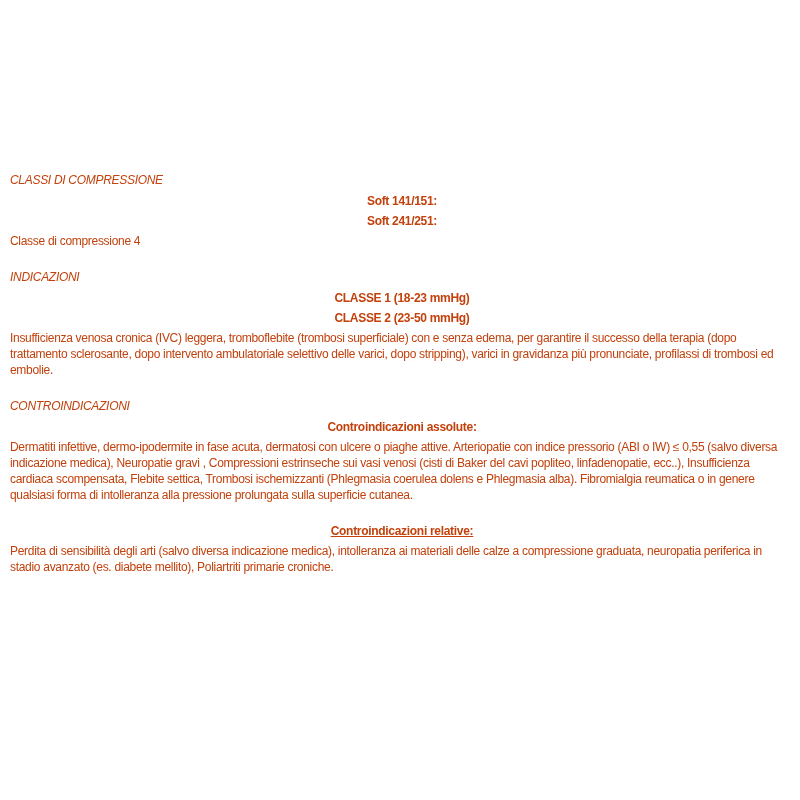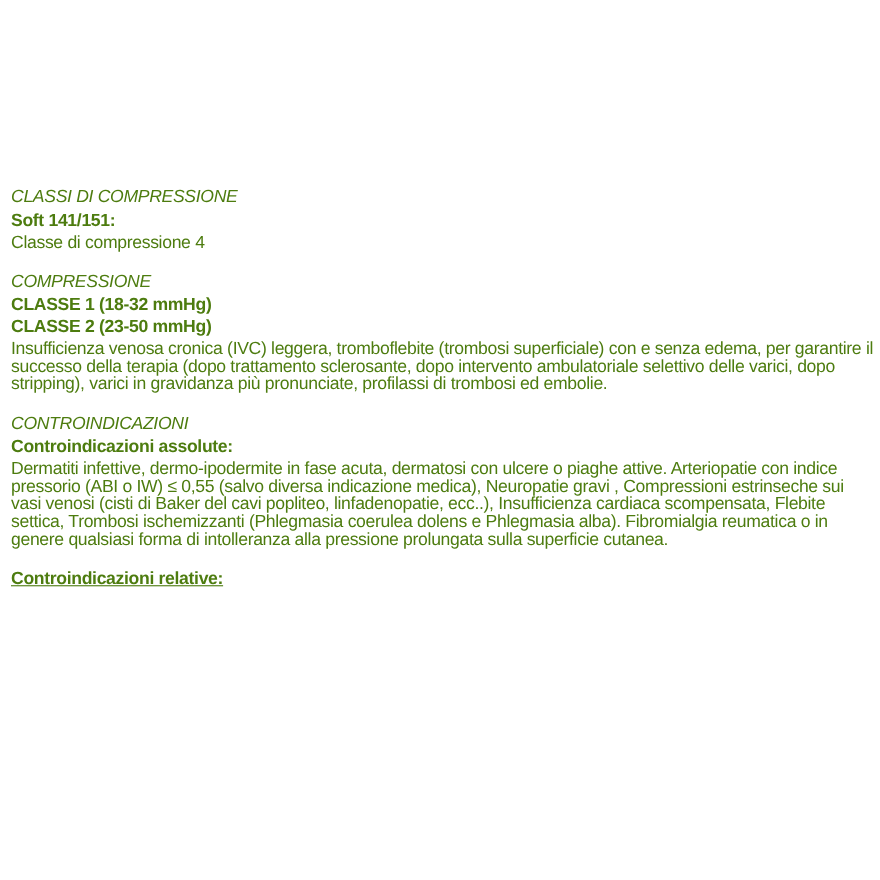--- a/index.html
+++ b/index.html
@@ -14,54 +14,57 @@
     font-family: "Liberation Sans", sans-serif;
     color: #1b1b1b;
   }
   .doc {
     box-sizing: border-box;
     width: 800px;
     padding: 172px 6px 0 10px;
   }
   .doc p {
     margin: 0 0 5px 0;
-    font-size: 16px;
+    font-size: 12px;
     line-height: 16px;
     letter-spacing: -0.3px;
-    color: #4d7c0f;
+    color: #c2410c;
   }
   .doc p.sec {
     font-style: italic;
     margin-top: 20px;
     margin-bottom: 5px;
   }
   .doc p.sec.first {
     margin-top: 0;
   }
   .doc p.b {
     font-weight: bold;
     margin-bottom: 4px;
+    text-align: center;
   }
   .doc p.mt {
     margin-top: 20px;
     text-decoration: underline;
   }
 </style>
 </head>
 <body>
 
 <main class="doc">
 
   <p class="sec first">CLASSI DI COMPRESSIONE</p>
   <p class="b">Soft 141/151:</p>
+  <p class="b">Soft 241/251:</p>
   <p>Classe di compressione 4</p>
 
-  <p class="sec">COMPRESSIONE</p>
-  <p class="b">CLASSE 1 (18-32 mmHg)</p>
+  <p class="sec">INDICAZIONI</p>
+  <p class="b">CLASSE 1 (18-23 mmHg)</p>
   <p class="b">CLASSE 2 (23-50 mmHg)</p>
   <p>Insufficienza venosa cronica (IVC) leggera, tromboflebite (trombosi superficiale) con e senza edema, per garantire il successo della terapia (dopo trattamento sclerosante, dopo intervento ambulatoriale selettivo delle varici, dopo stripping), varici in gravidanza più pronunciate, profilassi di trombosi ed embolie.</p>
 
   <p class="sec">CONTROINDICAZIONI</p>
   <p class="b">Controindicazioni assolute:</p>
   <p>Dermatiti infettive, dermo-ipodermite in fase acuta, dermatosi con ulcere o piaghe attive. Arteriopatie con indice pressorio (ABI o IW) ≤ 0,55 (salvo diversa indicazione medica), Neuropatie gravi , Compressioni estrinseche sui vasi venosi (cisti di Baker del cavi popliteo, linfadenopatie, ecc..), Insufficienza cardiaca scompensata, Flebite settica, Trombosi ischemizzanti (Phlegmasia coerulea dolens e Phlegmasia alba). Fibromialgia reumatica o in genere qualsiasi forma di intolleranza alla pressione prolungata sulla superficie cutanea.</p>
   <p class="b mt">Controindicazioni relative:</p>
+  <p>Perdita di sensibilità degli arti (salvo diversa indicazione medica), intolleranza ai materiali delle calze a compressione graduata, neuropatia periferica in stadio avanzato (es. diabete mellito), Poliartriti primarie croniche.</p>
 
 </main>
 
 </body></html>

